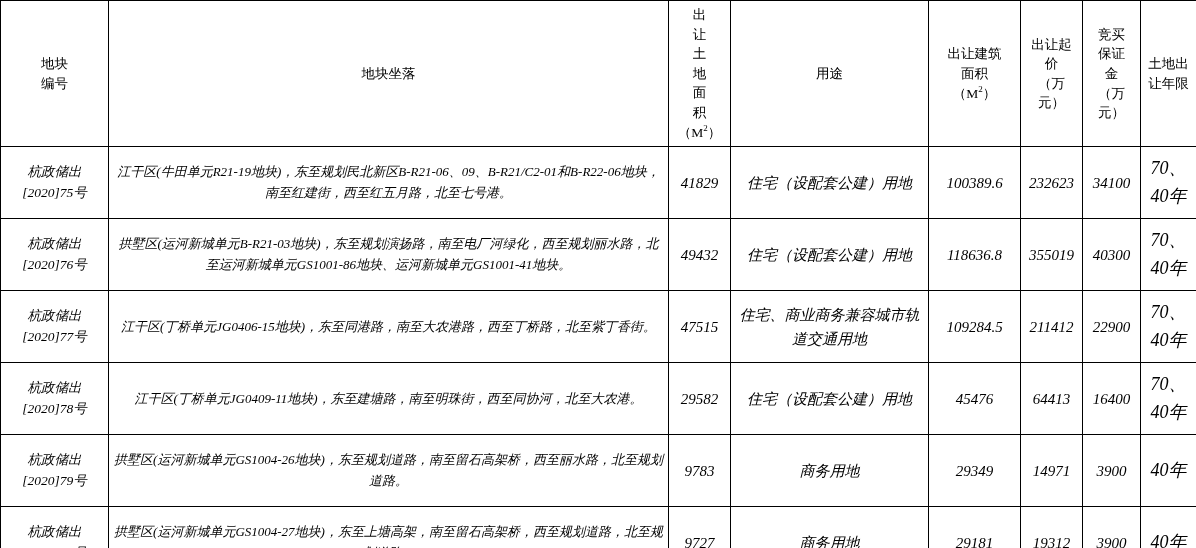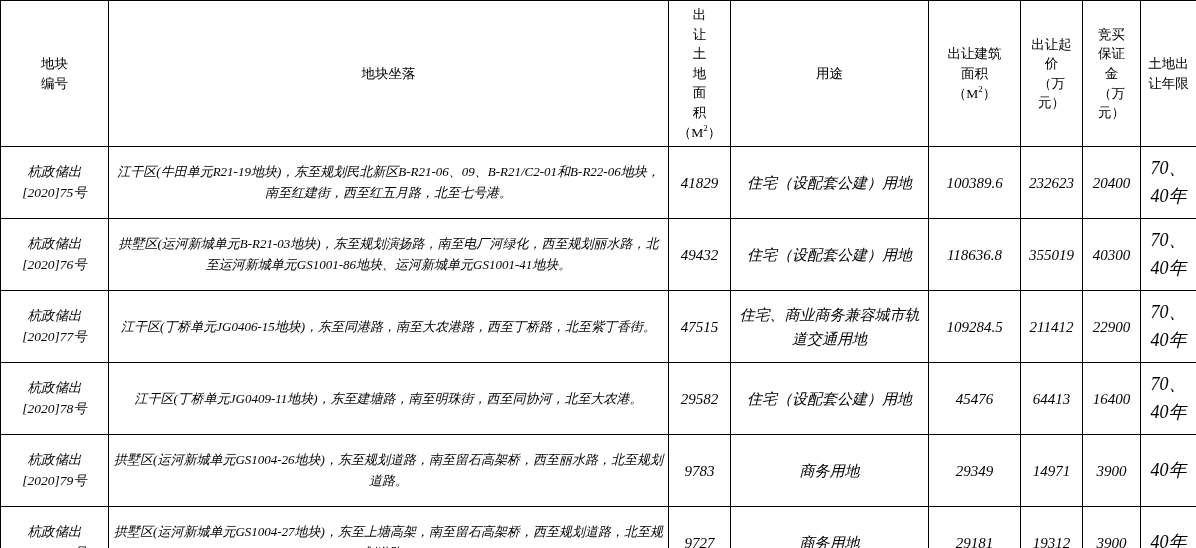--- a/index.html
+++ b/index.html
@@ -87,21 +87,21 @@
       </tr>
     </thead>
     <tbody>
       <tr>
         <td class="cell-id"><span>杭政储出</span><br><span>[2020]75号</span></td>
         <td class="cell-loc">江干区(牛田单元R21-19地块)，东至规划民北新区B-R21-06、09、B-R21/C2-01和B-R22-06地块，南至红建街，西至红五月路，北至七号港。</td>
         <td class="cell-num">41829</td>
         <td class="cell-use">住宅（设配套公建）用地</td>
         <td class="cell-num">100389.6</td>
         <td class="cell-num">232623</td>
-        <td class="cell-num">20400</td>
+        <td class="cell-num">34100</td>
         <td class="cell-years">70、40年</td>
       </tr>
       <tr>
         <td class="cell-id"><span>杭政储出</span><br><span>[2020]76号</span></td>
         <td class="cell-loc">拱墅区(运河新城单元B-R21-03地块)，东至规划演扬路，南至电厂河绿化，西至规划丽水路，北至运河新城单元GS1001-86地块、运河新城单元GS1001-41地块。</td>
         <td class="cell-num">49432</td>
         <td class="cell-use">住宅（设配套公建）用地</td>
         <td class="cell-num">118636.8</td>
         <td class="cell-num">355019</td>
         <td class="cell-num">40300</td>

